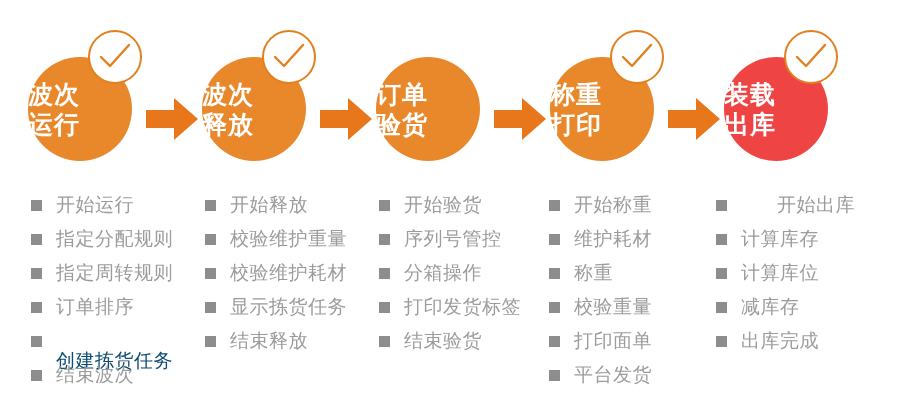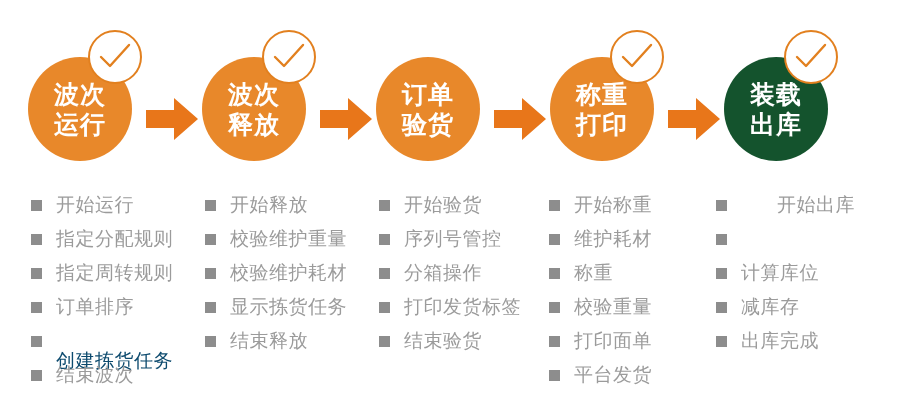--- a/index.html
+++ b/index.html
@@ -34,21 +34,21 @@
   .stage-circle {
     position: absolute;
     left: 8px;
     top: 27px;
     width: 104px;
     height: 104px;
     border-radius: 50%;
     background: #e8882a;
     display: flex;
     flex-direction: column;
-    align-items: center;
+    align-items: flex-start;
     justify-content: center;
     box-sizing: border-box;
   }
 
   .stage-label-line {
     color: #ffffff;
     font-size: 25px;
     font-weight: bold;
     line-height: 30px;
     letter-spacing: 1px;
@@ -175,21 +175,21 @@
         <div class="stage-label-line">称重</div>
         <div class="stage-label-line">打印</div>
       </div>
       <div class="check-badge" style="border-color: rgb(226, 128, 31);">
         <svg width="34" height="28" viewBox="0 0 34 28">
           <path d="M3 14 L12 23 L31 2" fill="none" stroke="#e2801f" stroke-width="2.4" stroke-linecap="round" stroke-linejoin="round"></path>
         </svg>
       </div>
     </div>
     <div class="stage" style="left: 716px;">
-      <div class="stage-circle" style="background: #14532d;">
+      <div class="stage-circle" style="background: #ef4444;">
         <div class="stage-label-line">装载</div>
         <div class="stage-label-line">出库</div>
       </div>
       <div class="check-badge" style="border-color: rgb(226, 128, 31);">
         <svg width="34" height="28" viewBox="0 0 34 28">
           <path d="M3 14 L12 23 L31 2" fill="none" stroke="#e2801f" stroke-width="2.4" stroke-linecap="round" stroke-linejoin="round"></path>
         </svg>
       </div>
     </div>
   </div>
@@ -290,20 +290,21 @@
         <span class="item-text" style="color: rgb(155, 155, 155);">平台发货</span>
       </div>
     </div>
     <div class="list-col" style="left: 716px;">
       <div class="list-item">
         <span class="bullet" style="background: rgb(141, 141, 141);"></span>
         <span class="item-text" style="color: rgb(155, 155, 155); margin-left: 36px;">开始出库</span>
       </div>
       <div class="list-item">
         <span class="bullet" style="background: rgb(141, 141, 141);"></span>
+        <span class="item-text" style="color: rgb(155, 155, 155);">计算库存</span>
       </div>
       <div class="list-item">
         <span class="bullet" style="background: rgb(141, 141, 141);"></span>
         <span class="item-text" style="color: rgb(155, 155, 155);">计算库位</span>
       </div>
       <div class="list-item">
         <span class="bullet" style="background: rgb(141, 141, 141);"></span>
         <span class="item-text" style="color: rgb(155, 155, 155);">减库存</span>
       </div>
       <div class="list-item">

